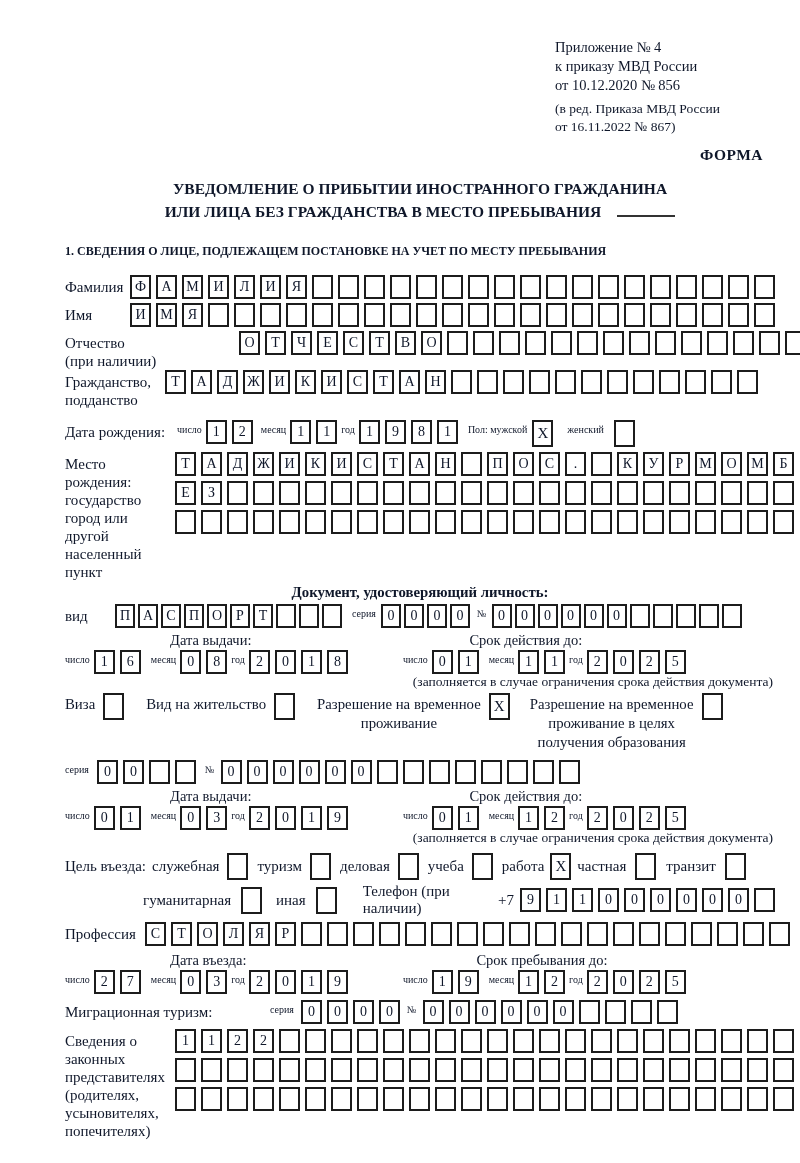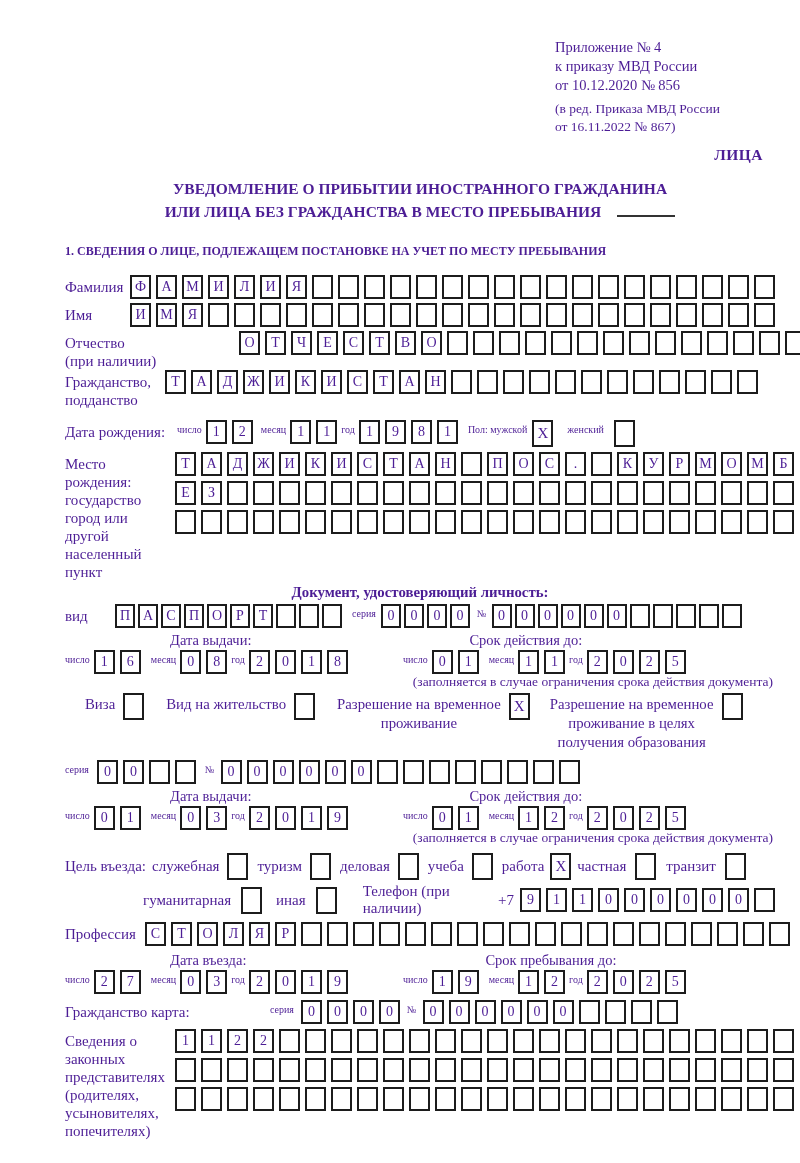--- a/index.html
+++ b/index.html
@@ -1,19 +1,19 @@
 <!DOCTYPE html>
 <html><head>
 <meta charset="utf-8">
 <style>
   html,body{margin:0;padding:0;background:#fff;}
   .page{
     position:relative; width:800px; height:1163px; box-sizing:border-box;
     padding:38px 25px 0 65px; background:#fff; overflow:hidden;
-    font-family:"Liberation Serif","DejaVu Serif",serif; color:#4c1d95; font-size:15px;
+    font-family:"Liberation Serif","DejaVu Serif",serif; color:#0f172a; font-size:15px;
   }
   .pre{white-space:pre-line;}
   .b{font-weight:bold;}
   
   .annex{margin-left:490px; font-size:14.5px; line-height:19px;}
   .annex .rev{font-size:13.5px; margin-top:5px; line-height:18px;}
   .forma{margin-top:10px; text-align:right; padding-right:12px; font-weight:bold; font-size:15.5px; letter-spacing:.5px;}
   .title{margin-top:13px; text-align:center; font-weight:bold; font-size:15.5px; line-height:23px;}
   .blank{display:inline-block; width:58px; border-bottom:2px solid #333; margin-left:16px;}
   .sec1{margin-top:21px; font-weight:bold; font-size:12px;}
@@ -46,21 +46,21 @@
 
   <div class="annex">
     <div>Приложение № 4</div>
     <div>к приказу МВД России</div>
     <div>от 10.12.2020 № 856</div>
     <div class="rev">
       <div>(в ред. Приказа МВД России</div>
       <div>от 16.11.2022 № 867)</div>
     </div>
   </div>
-  <div class="forma">ЛИЦА</div>
+  <div class="forma">ФОРМА</div>
 
   <div class="title">
     <div>УВЕДОМЛЕНИЕ О ПРИБЫТИИ ИНОСТРАННОГО ГРАЖДАНИНА</div>
     <div><span>ИЛИ ЛИЦА БЕЗ ГРАЖДАНСТВА В МЕСТО ПРЕБЫВАНИЯ</span><span class="blank"></span></div>
   </div>
 
   <div class="sec1">1. СВЕДЕНИЯ О ЛИЦЕ, ПОДЛЕЖАЩЕМ ПОСТАНОВКЕ НА УЧЕТ ПО МЕСТУ ПРЕБЫВАНИЯ</div>
 
   <div class="row" style="margin-top:16px;">
     <span class="lbl" style="width:65px;">Фамилия</span>
@@ -376,21 +376,21 @@
           <span class="cell">2</span>
           <span class="cell">0</span>
           <span class="cell">2</span>
           <span class="cell">5</span>
         </span>
     </span>
   </div>
   <div class="note">(заполняется в случае ограничения срока действия документа)</div>
 
 
-  <div class="row" style="margin-top:3px;margin-left:20px;">
+  <div class="row" style="margin-top:3px;">
     <span class="cbgroup">
       <span class="cbl2">Виза</span>
       <span class="cb"></span>
     </span>
     <span class="cbgroup" style="margin-left:22px;">
       <span class="cbl2">Вид на жительство</span>
       <span class="cb"></span>
     </span>
     <span class="cbgroup" style="margin-left:22px;">
       <span class="cbl2">Разрешение на временное
@@ -540,21 +540,21 @@
         <span class="cell"></span>
         <span class="cell"></span>
         <span class="cell"></span>
         <span class="cell"></span>
         <span class="cell"></span>
         <span class="cell"></span>
         <span class="cell"></span>
       </span>
   </div>
 
-  <div class="twohead" style="margin-top:6px;gap:9px;">
+  <div class="twohead" style="margin-top:6px;">
     <span style="margin-left:105px;">Дата въезда:</span>
     <span style="margin-left:230px;">Срок пребывания до:</span>
   </div>
   <div class="row" style="margin-top:1px;">
     <span class="dg">
       <span class="dlbl">число</span>
       <span class="cells">
           <span class="cell">2</span>
           <span class="cell">7</span>
         </span>
@@ -586,21 +586,21 @@
       <span class="cells">
           <span class="cell">2</span>
           <span class="cell">0</span>
           <span class="cell">2</span>
           <span class="cell">5</span>
         </span>
     </span>
   </div>
 
   <div class="row" style="margin-top:6px;">
-    <span class="lbl" style="width:160px;">Гражданство карта:</span>
+    <span class="lbl" style="width:160px;">Миграционная туризм:</span>
     <span class="dlbl" style="margin-left:45px;">серия</span>
     <span class="cells" style="margin-left:7px;">
         <span class="cell">0</span>
         <span class="cell">0</span>
         <span class="cell">0</span>
         <span class="cell">0</span>
       </span>
     <span class="dlbl" style="margin-left:7px;">№</span>
     <span class="cells" style="margin-left:6px;">
         <span class="cell">0</span>

